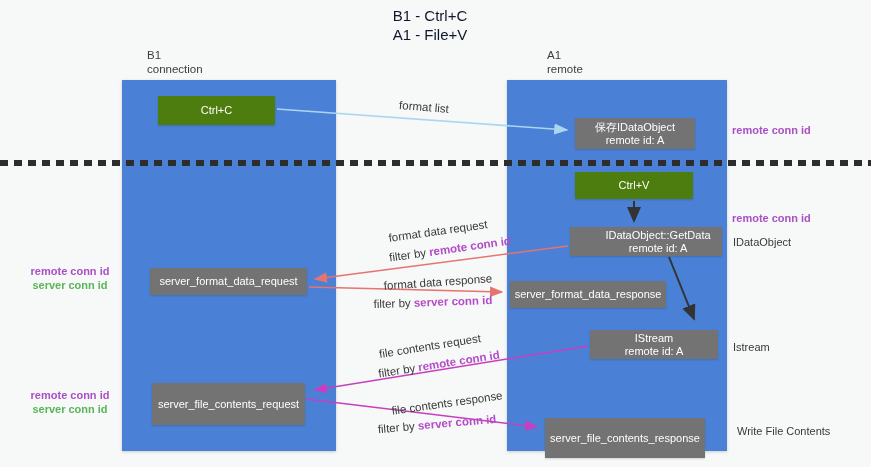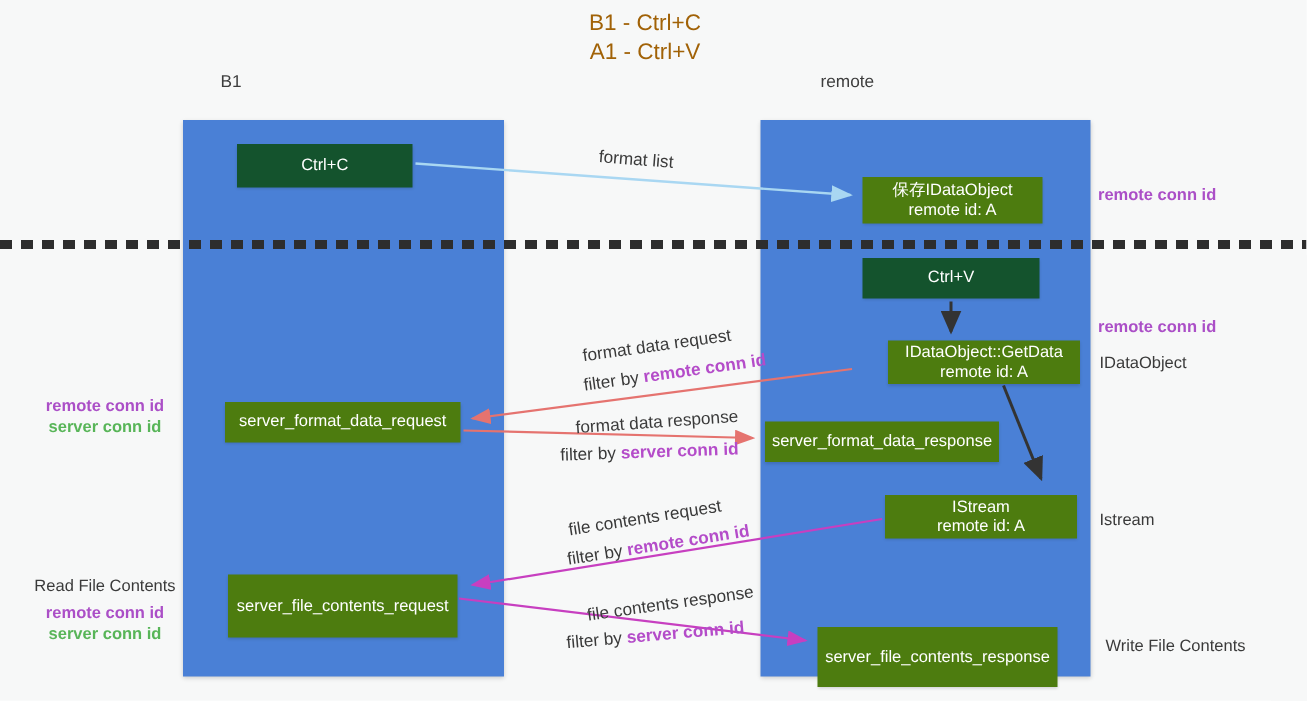--- a/index.html
+++ b/index.html
@@ -4,37 +4,37 @@
 <style>
   html,body{margin:0;padding:0;}
   .canvas{
     position:relative; width:871px; height:467px;
     background:#f7f8f8; overflow:hidden;
     font-family:"Liberation Sans", sans-serif;
     color:#3a3a3a;
   }
   .title{
     position:absolute; left:330px; top:6px; width:200px;
-    text-align:center; font-size:15px; line-height:19px; color:#a16207;
+    text-align:center; font-size:15px; line-height:19px; color:#0f172a;
   }
   .hdr{
     position:absolute; top:48px; width:140px; 
     font-size:11.5px; line-height:14px; color:#3d3d3d;
   }
   .col{
     position:absolute; top:80px; height:371px; background:#4a80d6;
     box-shadow:0 1px 3px rgba(0,0,0,.18);
   }
   .node{
-    position:absolute; background:#4d7c0f; color:#fff;
+    position:absolute; background:#737373; color:#fff;
     display:flex; flex-direction:column; align-items:center; justify-content:center;
     font-size:11px; line-height:13px; text-align:center;
     box-shadow:0 1px 2px rgba(0,0,0,.15);
   }
-  .node.green{ background:#14532d; }
+  .node.green{ background:#4d7c0f; }
   .dashed{
     position:absolute; left:0; top:160px; width:871px; height:6px;
     background:repeating-linear-gradient(90deg,#2d2d2d 0 8px,transparent 8px 14px);
   }
   .arrows{ position:absolute; left:0; top:0; pointer-events:none; }
   .slabel{ position:absolute; font-size:11px; line-height:14px; white-space:nowrap; }
   .slabel.center{ text-align:center; white-space:normal; }
   .purple{ color:#ab4fc7; font-weight:bold; }
   .greentxt{ color:#58b558; font-weight:bold; }
   .rlabel{
@@ -42,27 +42,29 @@
   }
   .hl{ color:#b44cc9; font-weight:bold; }
 </style>
 </head>
 <body>
 
 <div class="canvas">
 
   <div class="title">
     <div>B1 - Ctrl+C</div>
-    <div>A1 - Ctrl+V</div>
+    <div>A1 - File+V</div>
   </div>
 
   <div class="hdr" style="left:147px;">
     <div>B1</div>
+    <div>connection</div>
   </div>
   <div class="hdr" style="left:547px;">
+    <div>A1</div>
     <div>remote</div>
   </div>
 
   <div class="col" style="left:122px;width:214px;"></div>
   <div class="col" style="left:507px;width:220px;"></div>
 
   <svg class="arrows" width="871" height="467" viewBox="0 0 871 467">
     <defs>
       <marker id="m-blue" markerWidth="9" markerHeight="7" refX="8" refY="3.5" orient="auto">
         <path d="M0,0 L9,3.5 L0,7 z" fill="#a9d7f2"></path>
@@ -92,21 +94,21 @@
 
   <div class="node" style="left:575px;top:118px;width:120px;height:31px;">
     <div>保存IDataObject</div>
     <div>remote id: A</div>
   </div>
 
   <div class="node green" style="left:575px;top:172px;width:118px;height:27px;">
     <div>Ctrl+V</div>
   </div>
 
-  <div class="node" style="left:592px;top:227px;width:128px;height:29px;">
+  <div class="node" style="left:570px;top:227px;width:128px;height:29px;padding-left:24px;">
     <div>IDataObject::GetData</div>
     <div>remote id: A</div>
   </div>
 
   <div class="node" style="left:150px;top:268px;width:157px;height:27px;">
     <div>server_format_data_request</div>
   </div>
 
   <div class="node" style="left:510px;top:281px;width:156px;height:27px;">
     <div>server_format_data_response</div>
@@ -153,18 +155,17 @@
   <div class="slabel purple" style="left:732px;top:211px;">remote conn id</div>
   <div class="slabel" style="left:733px;top:235px;">IDataObject</div>
   <div class="slabel" style="left:733px;top:340px;">Istream</div>
   <div class="slabel" style="left:737px;top:424px;">Write File Contents</div>
 
   <div class="slabel center" style="left:0;top:264px;width:140px;">
     <div class="purple">remote conn id</div>
     <div class="greentxt">server conn id</div>
   </div>
   <div class="slabel center" style="left:0;top:384px;width:140px;">
-    <div>Read File Contents</div>
     <div class="purple" style="margin-top:4px;">remote conn id</div>
     <div class="greentxt">server conn id</div>
   </div>
 
 </div>
 
 </body></html>

